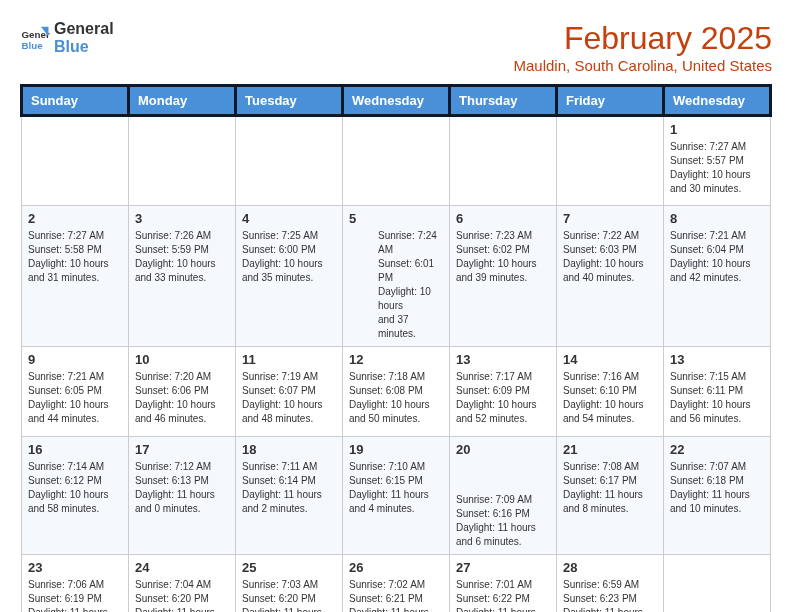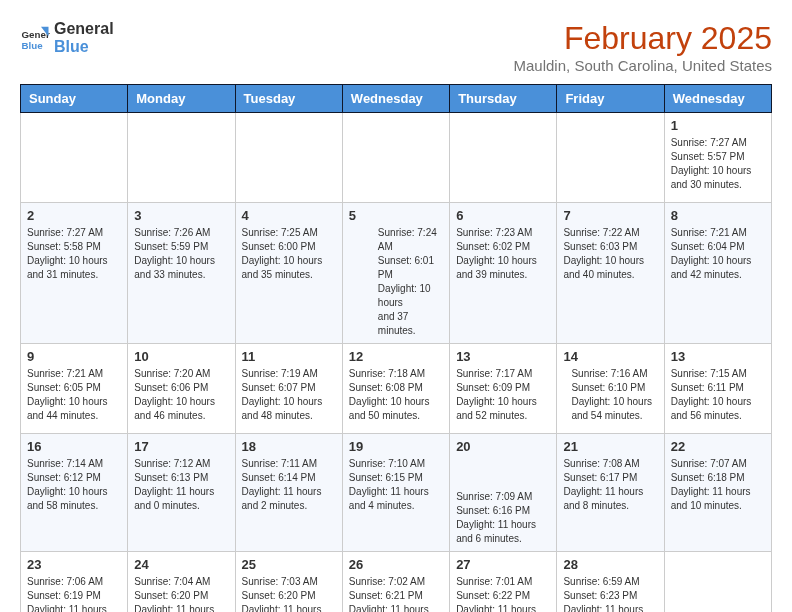--- a/index.html
+++ b/index.html
@@ -28,35 +28,35 @@
     .title-block {
       text-align: right;
     }
     .month-title {
       font-size: 32px;
       font-weight: normal;
       color: #c2410c;
     }
     .location {
       font-size: 15px;
-      color: #737373;
+      color: #c2410c;
     }
     table {
       width: 100%;
       border-collapse: collapse;
       table-layout: fixed;
     }
     thead th {
       background-color: #4a90d9;
       color: white;
       text-align: left;
       padding: 6px 8px;
       font-size: 13px;
       font-weight: bold;
-      border: 1px solid #0f172a;
+      border: 3px solid #0f172a;
     }
     td {
       border: 1px solid #ccc;
       vertical-align: top;
       padding: 5px 6px;
       font-size: 10.5px;
       color: #333;
       height: 90px;
     }
     .day-num {
@@ -211,21 +211,21 @@
         </td>
         <td>
           <div class="day-num">13</div>
           <div class="day-info" style="white-space: pre-line;">Sunrise: 7:17 AM
 Sunset: 6:09 PM
 Daylight: 10 hours
 and 52 minutes.</div>
         </td>
         <td>
           <div class="day-num">14</div>
-          <div class="day-info" style="white-space: pre-line; margin-left: 8px;">Sunrise: 7:16 AM
+          <div class="day-info" style="white-space: pre-line;">Sunrise: 7:16 AM
 Sunset: 6:10 PM
 Daylight: 10 hours
 and 54 minutes.</div>
         </td>
         <td>
           <div class="day-num">13</div>
           <div class="day-info" style="white-space: pre-line;">Sunrise: 7:15 AM
 Sunset: 6:11 PM
 Daylight: 10 hours
 and 56 minutes.</div>

